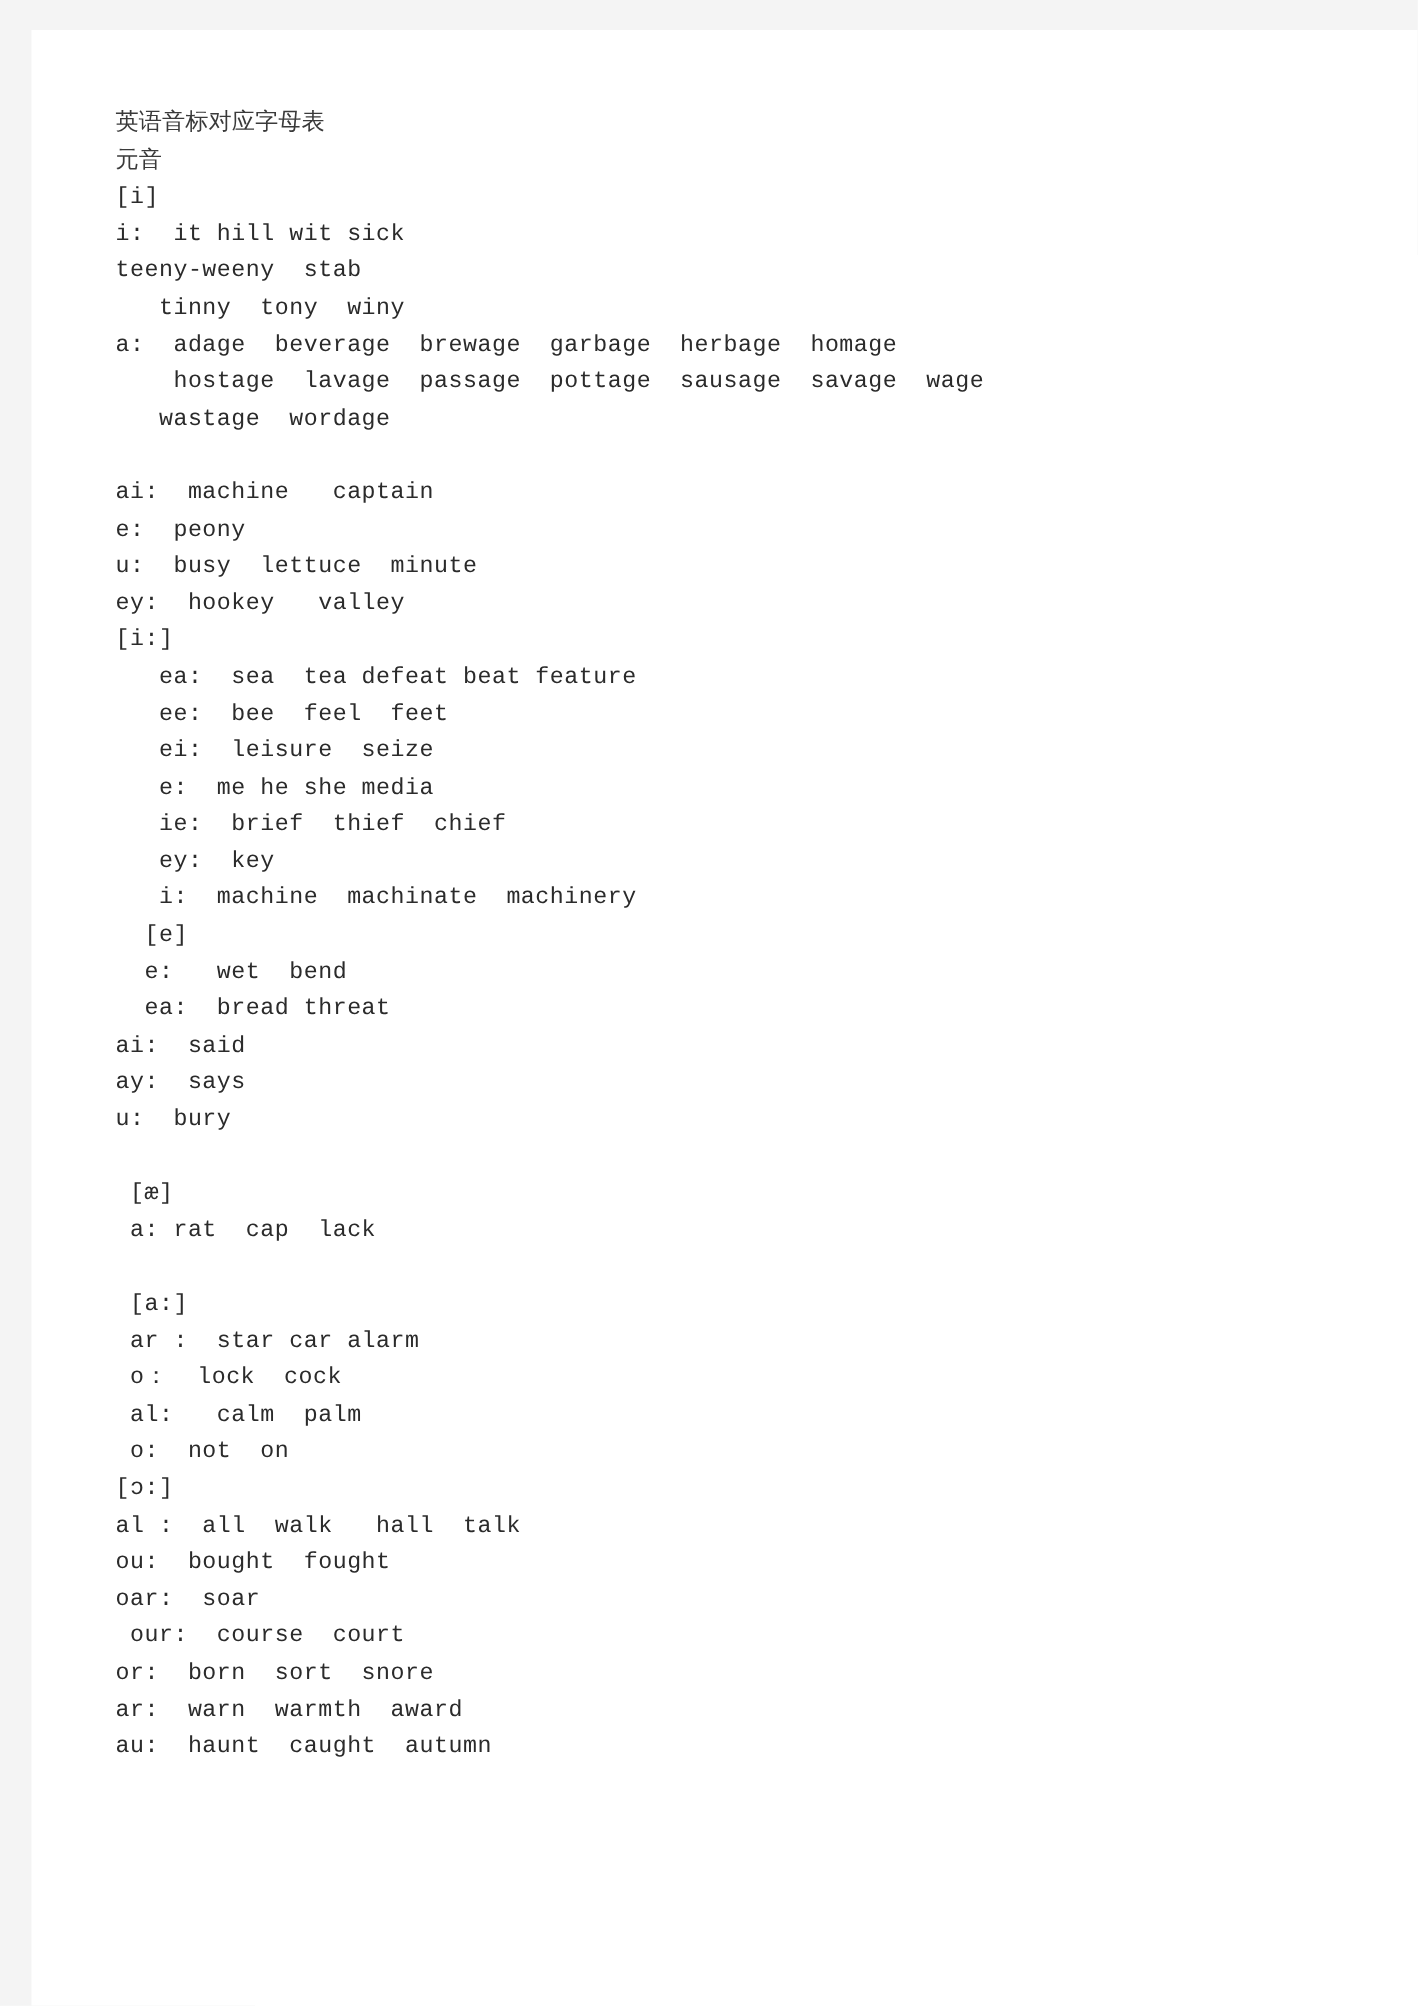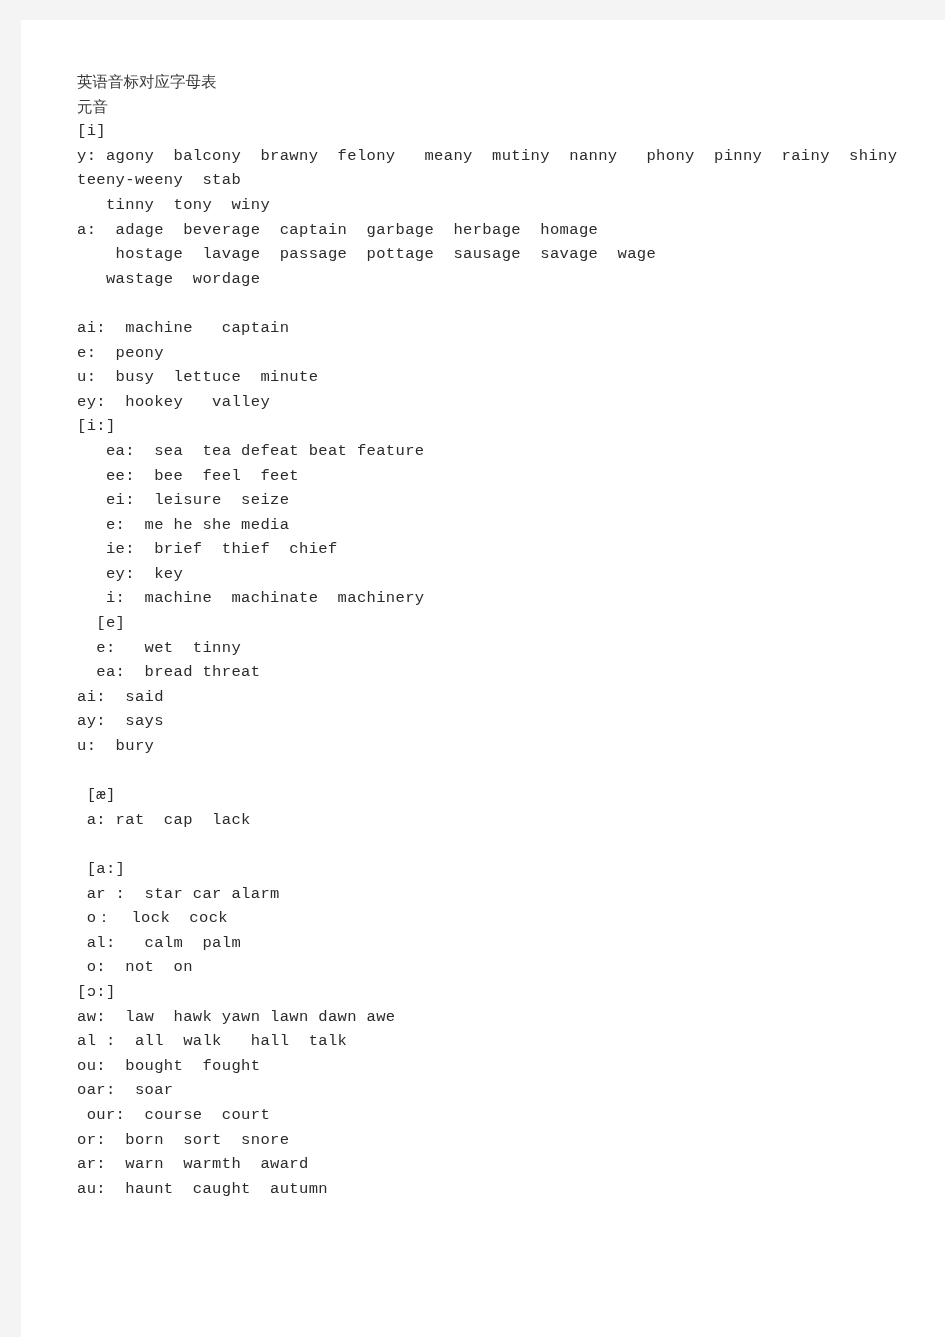--- a/index.html
+++ b/index.html
@@ -54,56 +54,55 @@
   }
 </style>
 </head>
 <body>
 
 <div id="page">
   <div id="doc">
       <div class="title-cn">英语音标对应字母表</div>
       <div class="title-cn">元音</div>
       <div class="line">[i]</div>
-      <div class="line">y: agony  balcony  brawny  felony   meany  mutiny  nanny   phony  pinny  rainy  shiny</div>
+      <div class="line">i:  it hill wit sick</div>
       <div class="line">teeny-weeny  stab</div>
       <div class="line">   tinny  tony  winy</div>
-      <div class="line">a:  adage  beverage  captain  garbage  herbage  homage</div>
+      <div class="line">a:  adage  beverage  brewage  garbage  herbage  homage</div>
       <div class="line">    hostage  lavage  passage  pottage  sausage  savage  wage</div>
       <div class="line">   wastage  wordage</div>
       <div class="line blank"> </div>
       <div class="line">ai:  machine   captain</div>
       <div class="line">e:  peony</div>
       <div class="line">u:  busy  lettuce  minute</div>
       <div class="line">ey:  hookey   valley</div>
       <div class="line">[i:]</div>
       <div class="line">   ea:  sea  tea defeat beat feature</div>
       <div class="line">   ee:  bee  feel  feet</div>
       <div class="line">   ei:  leisure  seize</div>
       <div class="line">   e:  me he she media</div>
       <div class="line">   ie:  brief  thief  chief</div>
       <div class="line">   ey:  key</div>
       <div class="line">   i:  machine  machinate  machinery</div>
       <div class="line">  [e]</div>
-      <div class="line">  e:   wet  tinny</div>
+      <div class="line">  e:   wet  bend</div>
       <div class="line">  ea:  bread threat</div>
       <div class="line">ai:  said</div>
       <div class="line">ay:  says</div>
       <div class="line">u:  bury</div>
       <div class="line blank"> </div>
       <div class="line"> [æ]</div>
       <div class="line"> a: rat  cap  lack</div>
       <div class="line blank"> </div>
       <div class="line"> [a:]</div>
       <div class="line"> ar :  star car alarm</div>
       <div class="line"> o：  lock  cock</div>
       <div class="line"> al:   calm  palm</div>
       <div class="line"> o:  not  on</div>
       <div class="line">[ɔ:]</div>
-      <div class="line">aw:  law  hawk yawn lawn dawn awe</div>
       <div class="line">al :  all  walk   hall  talk</div>
       <div class="line">ou:  bought  fought</div>
       <div class="line">oar:  soar</div>
       <div class="line"> our:  course  court</div>
       <div class="line">or:  born  sort  snore</div>
       <div class="line">ar:  warn  warmth  award</div>
       <div class="line">au:  haunt  caught  autumn</div>
     </div>
 </div>
 

